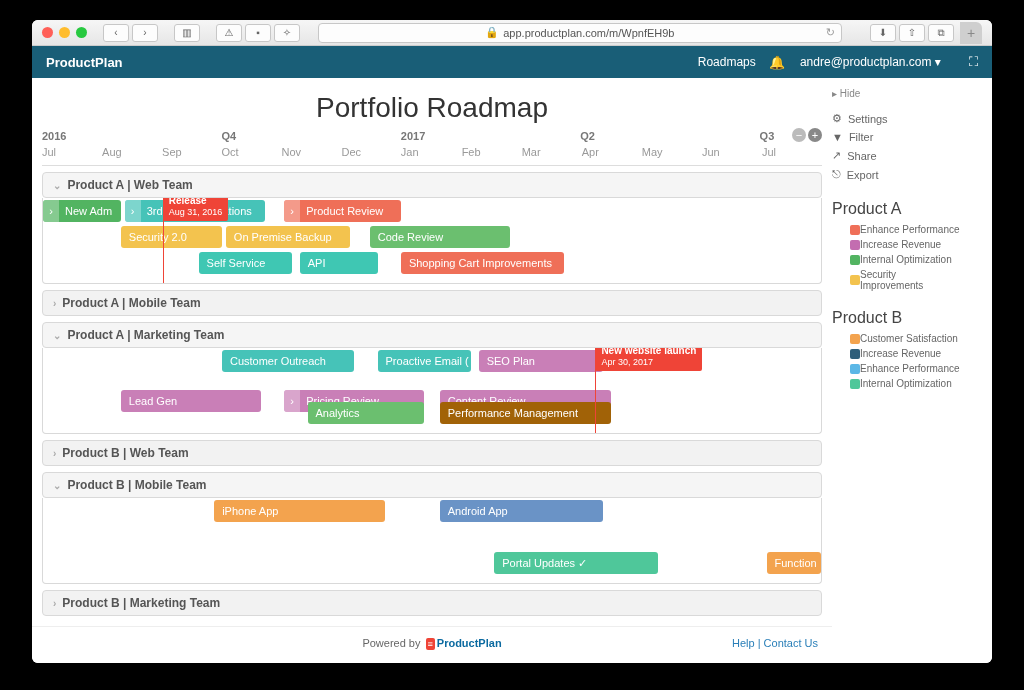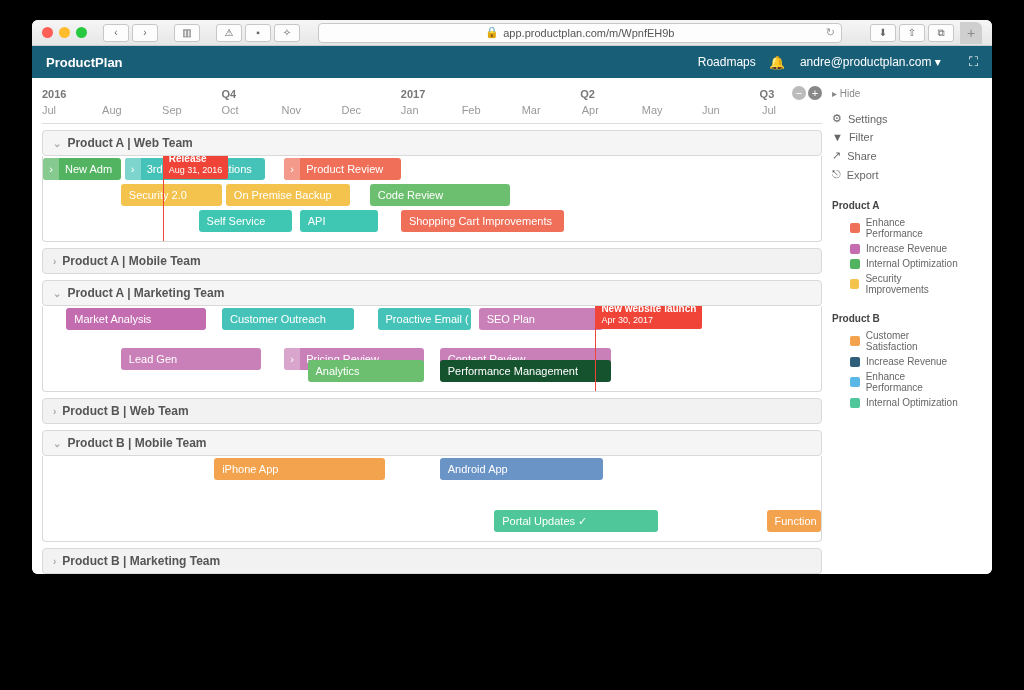--- a/index.html
+++ b/index.html
@@ -38,31 +38,31 @@
 .bar .barchev{background:rgba(255,255,255,.3);width:16px;height:100%;display:flex;align-items:center;justify-content:center;border-radius:3px 0 0 3px;margin-left:-8px;margin-right:6px;}
 .flag{position:absolute;background:#ef4437;color:#fff;font-size:9px;padding:3px 6px;border-radius:2px;z-index:5;line-height:1.2;}
 .flag .ft{font-weight:700;font-size:10px;}
 .flag-line{position:absolute;width:1px;background:#ef4437;z-index:4;}
 .footer{text-align:center;padding:10px 0 14px;font-size:11px;color:#666;border-top:1px solid #eee;margin-top:10px;position:relative;}
 .footer .pp{color:#0b6aa0;font-weight:700;}
 .footer .links{position:absolute;right:14px;top:10px;font-size:11px;color:#2a7fb8;}
 .side{width:160px;padding:10px 12px 0 0;font-size:11px;color:#555;}
 .side .hide{text-align:left;color:#888;font-size:10px;margin-bottom:10px;}
 .side .act{display:flex;align-items:center;gap:6px;padding:3px 0;cursor:pointer;color:#666;}
-.leg-title{font-weight:700;color:#444;font-size:10px;margin:16px 0 4px;}
-.leg-item{display:flex;align-items:center;gap:6px;padding:2px 18px;font-size:10px;color:#666;}
+.leg-title{font-weight:400;color:#444;font-size:16px;margin:16px 0 4px;}
+.leg-item{display:flex;align-items:center;padding:2px 18px;font-size:10px;color:#666;}
 .sw{width:10px;height:10px;border-radius:2px;}
 
 .c-orange{background:#f3a34e;} .c-orange2{background:#ee8b3c;}
 .c-red{background:#ef6f58;}
 .c-teal{background:#46c3b8;} .c-teal2{background:#3fc7b3;}
 .c-green{background:#52b461;} .c-green2{background:#6bbf6f;}
 .c-yellow{background:#f3c34e;}
 .c-purple{background:#c36db0;} .c-purple2{background:#c97fb7;}
-.c-pink{background:#14532d;}
+.c-pink{background:#a16207;}
 .c-blue{background:#6a93c6;}
 .c-igreen{background:#4fc79a;}
 </style>
 </head>
 <body>
 
 <div class="window">
 
   <div class="titlebar">
     <div class="tl-btn tl-close"></div>
@@ -97,20 +97,21 @@
     <span class="brand">ProductPlan</span>
     <span class="sp"></span>
     <span class="link">Roadmaps</span>
     <span class="bell">🔔</span>
     <span class="link"><span>andre@productplan.com</span> ▾</span>
     <span class="fs">⛶</span>
   </div>
 
   <div class="content">
     <div class="main">
+      <div class="title">Portfolio Roadmap</div>
 
       <div class="timeline-wrap">
         <div class="timeline-head" id="timeline-head">
           <div class="zoom">
             <span>−</span>
             <span style="background:#888">+</span>
           </div>
         <div class="year" style="left: 0%;">2016</div>
             <div class="year" style="left: 23%;">Q4</div>
             <div class="year" style="left: 46%;">2017</div>
@@ -188,23 +189,20 @@
             <span class="chev">⌄</span>
             <span>Product A | Marketing Team</span>
           </div>
           <div class="lane-body" style="height: 86px;">
             <div class="flag-line" style="left: 71%; top: 0px; height: 100%;"></div>
             <div class="flag" style="left: 71%; top: -6px;">
               <div class="ft">New website launch</div>
               <div>Apr 30, 2017</div>
             </div>
             <div class="row" style="top: 0px; position: absolute; left: 0px; right: 0px;">
-              <div class="bar c-purple" style="left: 3%; width: 18%;">
-                <span>Market Analysis</span>
-              </div>
               <div class="bar c-teal" style="left: 23%; width: 17%;">
                 <span>Customer Outreach</span>
               </div>
               <div class="bar c-teal" style="left: 43%; width: 12%;">
                 <span>Proactive Email (</span>
               </div>
               <div class="bar c-purple2" style="left: 56%; width: 16%;">
                 <span>SEO Plan</span>
               </div>
             </div>
@@ -254,20 +252,28 @@
                 <span>Function</span>
               </div>
             </div>
           </div>
           <div class="lane-head collapsed">
             <span class="chev">›</span>
             <span>Product B | Marketing Team</span>
           </div>
         </div>
 
+      <div class="footer">
+        <span>Powered by</span>
+        <span style="background:#ef4437;color:#fff;padding:1px 2px;border-radius:2px;margin:0 2px;font-size:9px;">≡</span><span class="pp">ProductPlan</span>
+        <span class="links">
+          <span>Help</span> |
+          <span>Contact Us</span>
+        </span>
+      </div>
     </div>
 
     <div class="side">
       <div class="hide">▸ Hide</div>
       <div class="act">
           <span>⚙</span>
           <span>Settings</span>
         </div>
       <div class="act">
           <span>▼</span>

